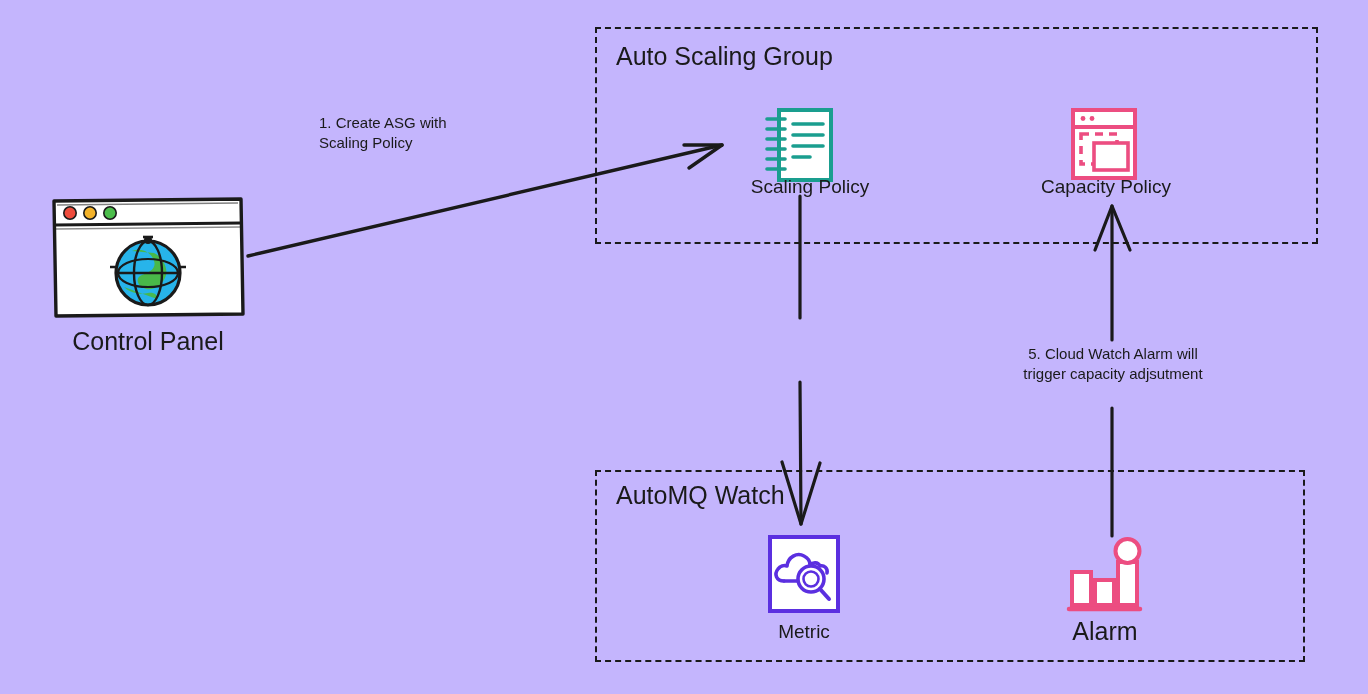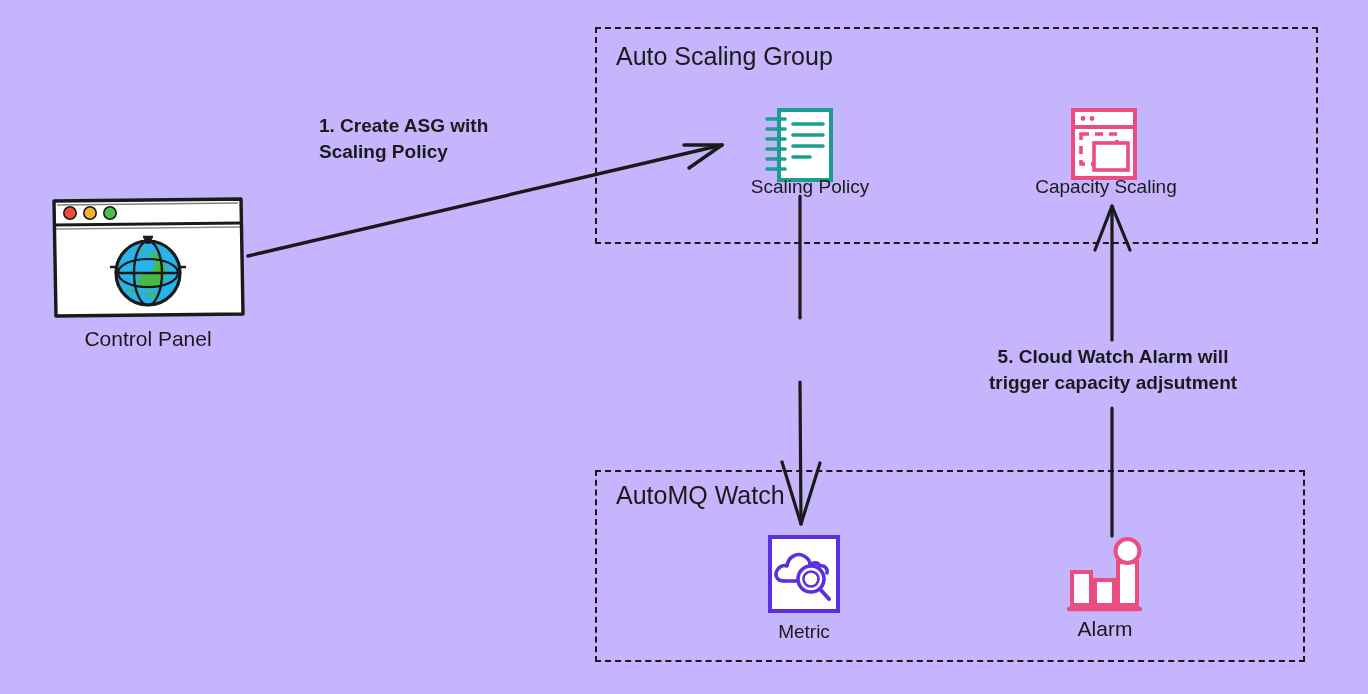--- a/index.html
+++ b/index.html
@@ -38,32 +38,31 @@
   .node-label {
     position: absolute;
     font-size: 19px;
     line-height: 1.15;
     color: #1a1a1a;
     text-align: center;
     white-space: nowrap;
     transform: translateX(-50%);
   }
   .node-label.big {
-    font-size: 21px;
+    font-size: 25px;
   }
 
   
   .edge-label {
     position: absolute;
-    font-size: 19px;
+    font-size: 15px;
     line-height: 1.35;
     color: #1a1a1a;
     white-space: pre-line;
     transform: translateX(-50%);
-    font-weight: bold;
   }
   .edge-label.left-align { text-align: left; }
   .edge-label.center-align { text-align: center; }
 
   
   .logo-wrap {
     position: absolute;
     display: flex;
     align-items: center;
     gap: 9px;
@@ -145,21 +144,21 @@
   <div class="node-label" style="left:810px; top:176px;">Scaling Policy</div>
 
   <svg class="icon-svg" style="left:1068px; top:106px;" width="76" height="78" viewBox="0 0 76 78">
     <rect x="5" y="4" width="62" height="68" fill="#ffffff" stroke="#ec4d81" stroke-width="4"></rect>
     <path d="M5 21 L67 21" stroke="#ec4d81" stroke-width="4"></path>
     <circle cx="15" cy="12.5" r="2.4" fill="#ec4d81"></circle>
     <circle cx="24" cy="12.5" r="2.4" fill="#ec4d81"></circle>
     <rect x="13" y="28" width="36" height="30" fill="none" stroke="#ec4d81" stroke-width="3.6" stroke-dasharray="8 6"></rect>
     <rect x="26" y="37" width="34" height="27" fill="#ffffff" stroke="#ec4d81" stroke-width="3.6"></rect>
   </svg>
-  <div class="node-label" style="left:1106px; top:176px;">Capacity Scaling</div>
+  <div class="node-label" style="left:1106px; top:176px;">Capacity Policy</div>
 
   <svg class="icon-svg" style="left:766px; top:534px;" width="76" height="80" viewBox="0 0 76 80">
     <rect x="4" y="3" width="68" height="74" fill="#ffffff" stroke="#5b2fe0" stroke-width="4"></rect>
     <path d="M18 47 C10 47 8 40 12 35 C14 32 18 31 21 32 C22 23 31 18 38 22
              C42 24 44 28 44 31 C47 28 52 28 54 32 C58 31 62 34 61 39" fill="none" stroke="#5b2fe0" stroke-width="3.6" stroke-linecap="round" stroke-linejoin="round"></path>
     <path d="M18 47 L34 47" stroke="#5b2fe0" stroke-width="3.6" stroke-linecap="round"></path>
     <circle cx="45" cy="45" r="13" fill="#ffffff" stroke="#5b2fe0" stroke-width="3.6"></circle>
     <circle cx="45" cy="45" r="7.5" fill="none" stroke="#5b2fe0" stroke-width="2.6"></circle>
     <path d="M54 55 L63 65" stroke="#5b2fe0" stroke-width="4" stroke-linecap="round"></path>
   </svg>

